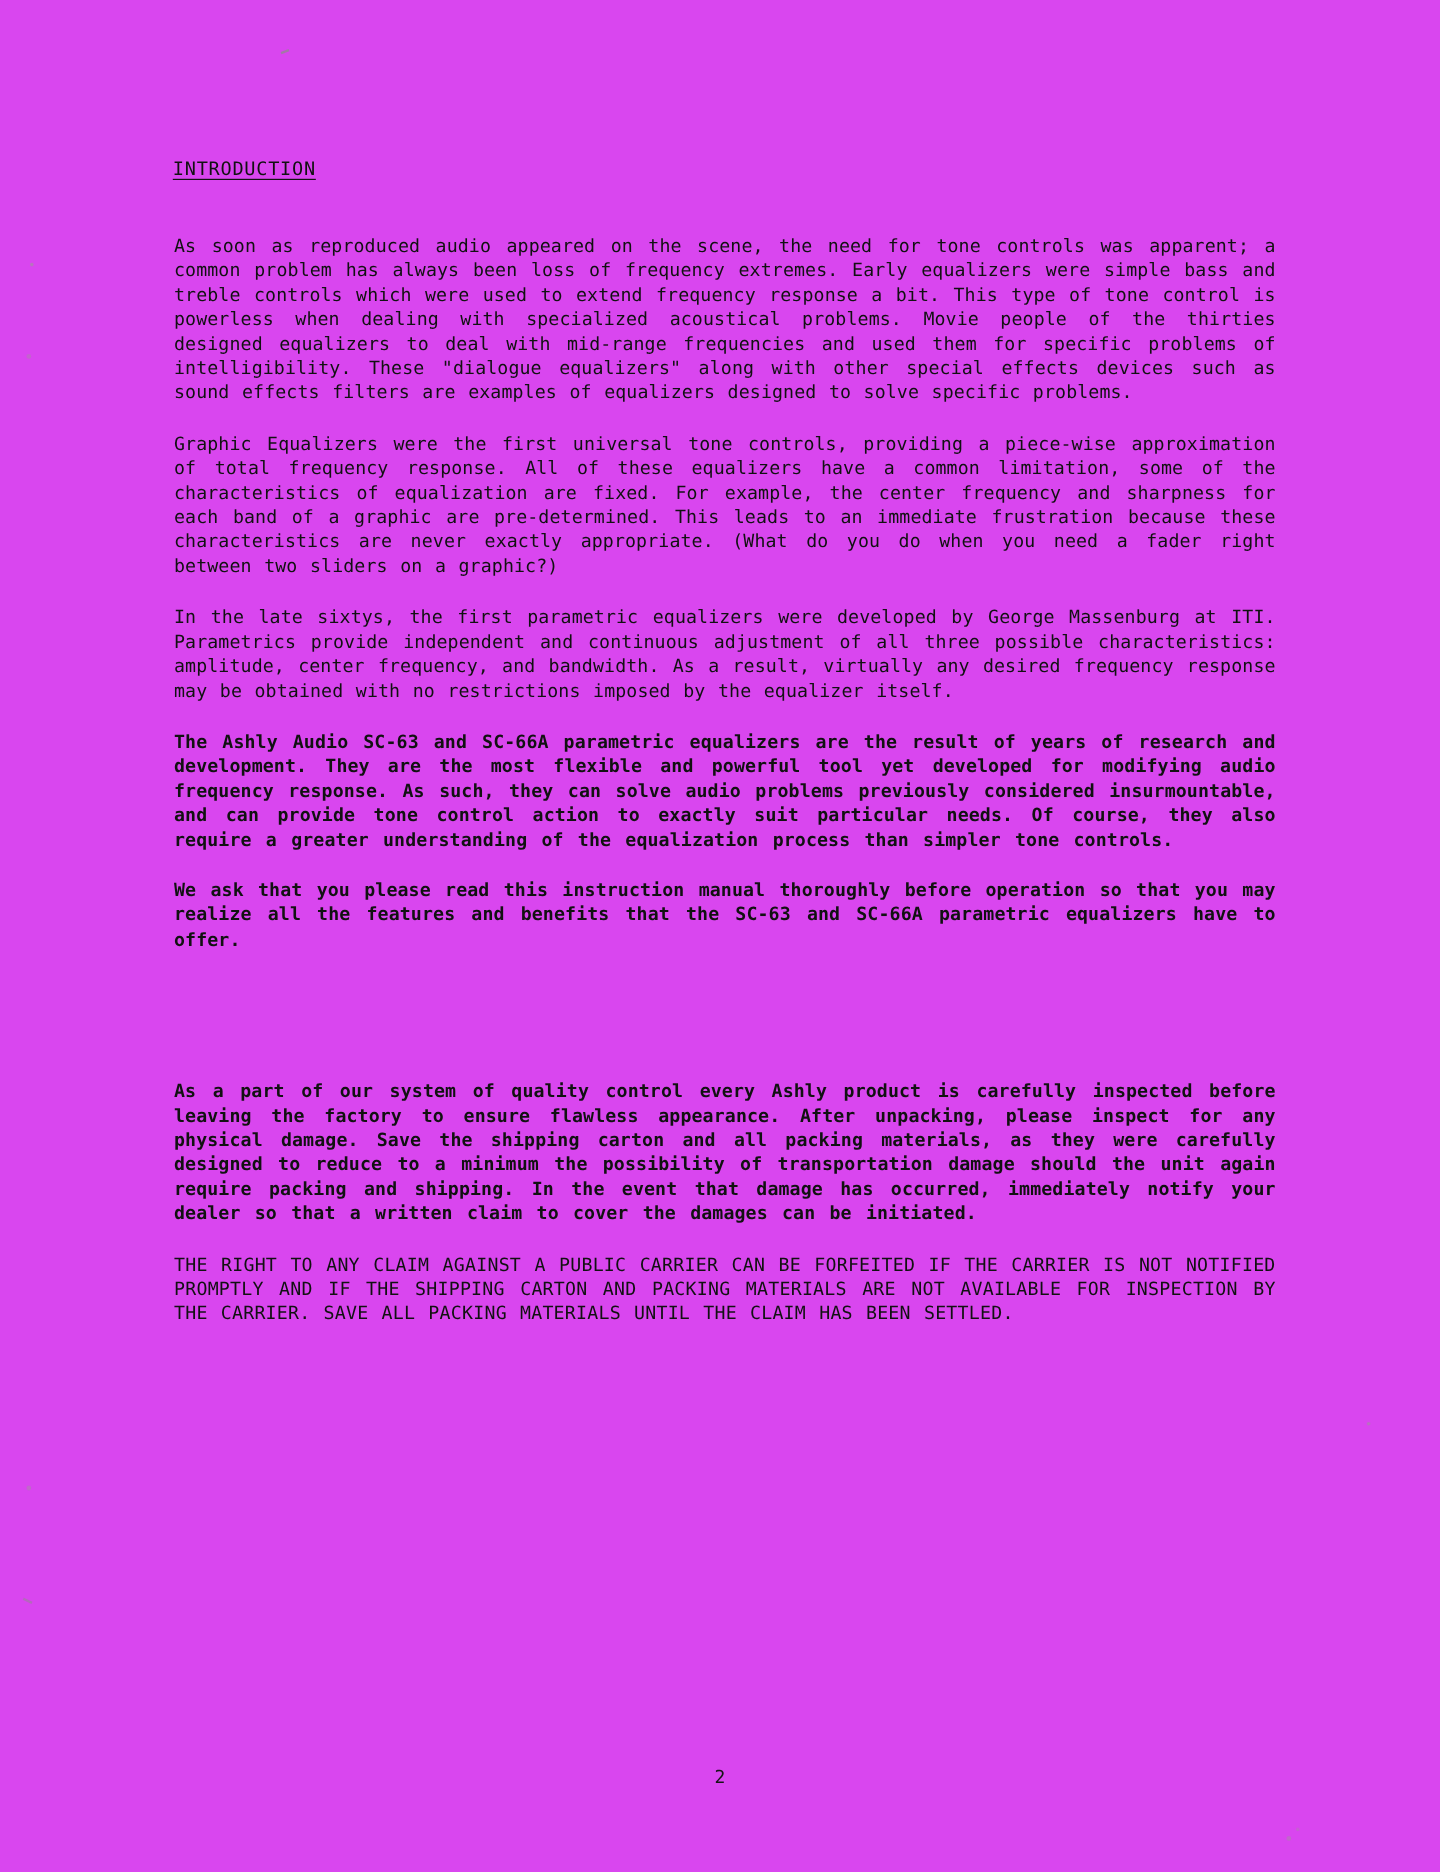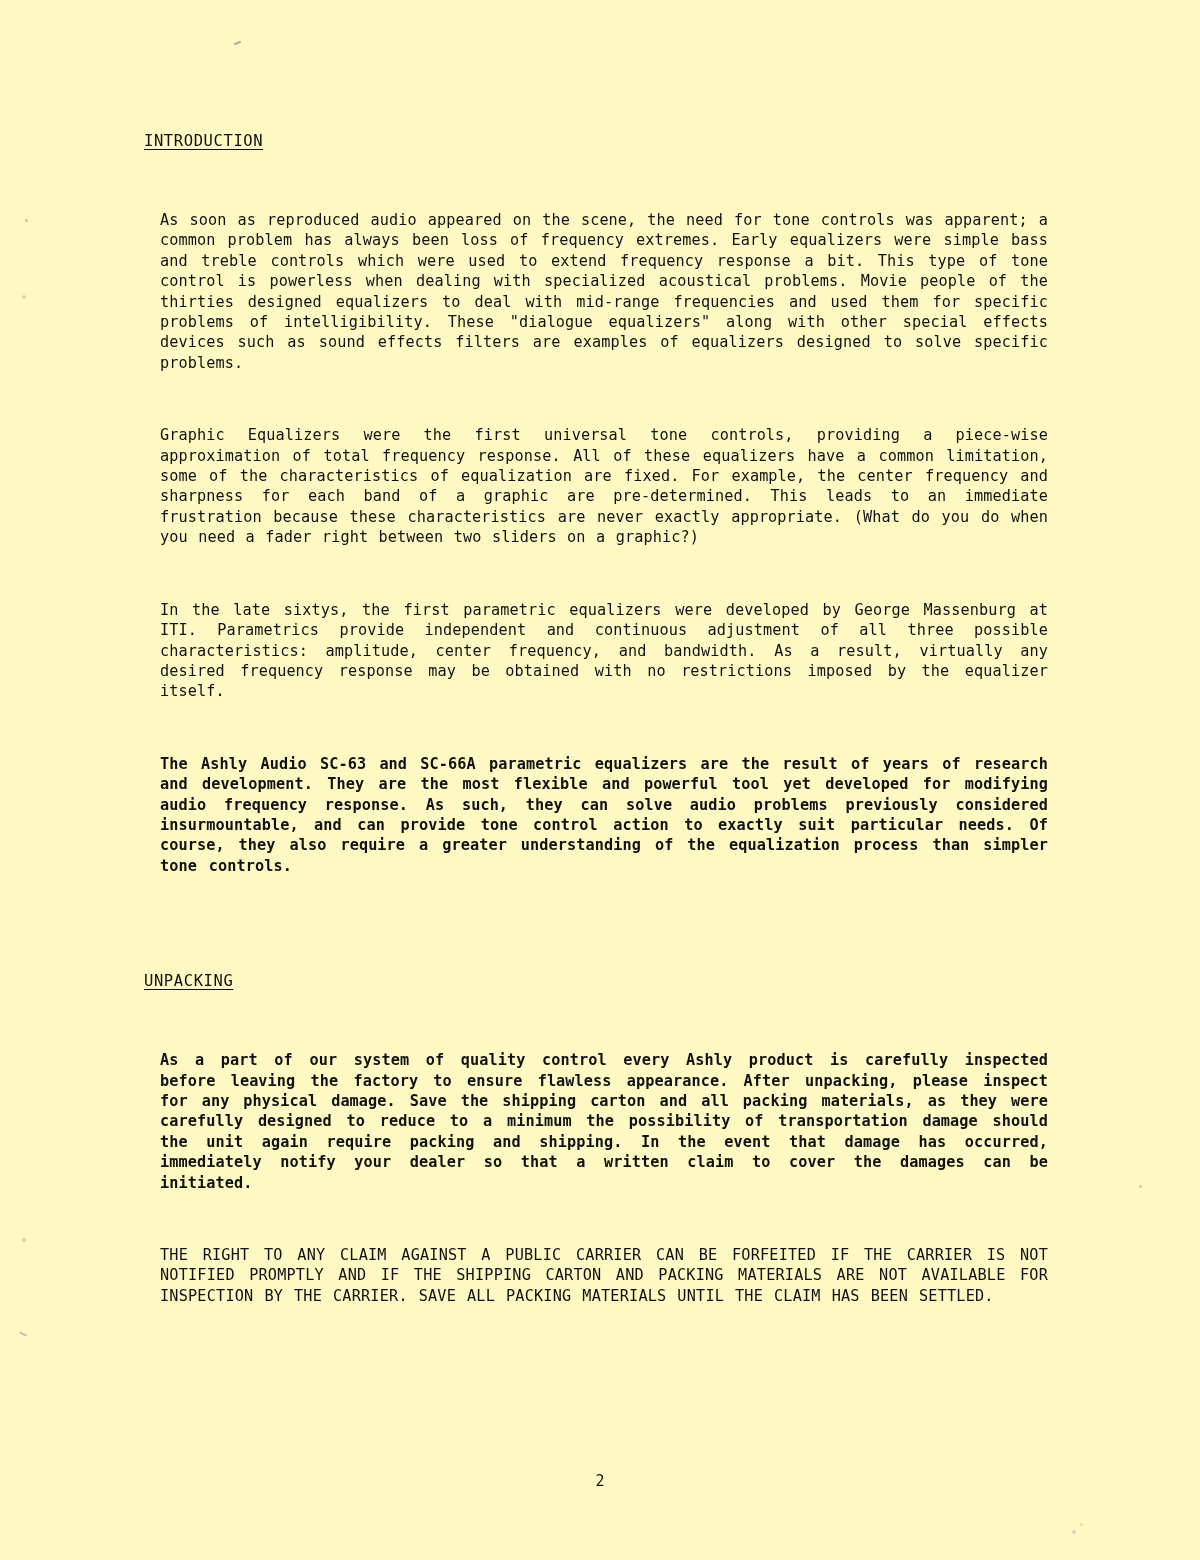--- a/index.html
+++ b/index.html
@@ -13,21 +13,21 @@
     position: relative;
     font-family: "DejaVu Sans Mono", monospace;
     color: #0e0e0e;
     overflow: hidden;
   }
   .page {
     position: absolute;
     left: 0; top: 0;
     width: 1200px;
     height: 1560px;
-    background: #fef9c3;
+    background: #d946ef;
   }
   .content {
     position: absolute;
     left: 144px;
     top: 132px;
     width: 920px;
   }
   .section-heading {
     font-family: "DejaVu Sans Mono", monospace;
     font-size: 15.5px;
@@ -36,21 +36,21 @@
     text-underline-offset: 3px;
     margin: 0;
     font-weight: 400;
     color: #111;
   }
   .para {
     font-family: "DejaVu Sans Mono", monospace;
     font-size: 15.2px;
     line-height: 20.4px;
     text-align: justify;
-    margin: 16px;
+    margin: 1px;
     color: #111;
     letter-spacing: 0.1px;
     word-spacing: 1.2px;
   }
   .para.loose {
     word-spacing: 2.6px;
     font-weight: bold;
   }
   .para.caps {
     font-weight: 400;
@@ -103,24 +103,24 @@
     <div class="gap-after-heading"></div>
 
     <p class="para">As soon as reproduced audio appeared on the scene, the need for tone controls was apparent;  a common problem has always been loss of frequency extremes. Early equalizers were simple bass and treble controls which were used to extend frequency response a bit.   This type of tone control is powerless when dealing with specialized acoustical problems.   Movie people of the thirties designed equalizers to deal with mid-range frequencies and used them for specific problems of intelligibility.  These "dialogue equalizers" along with other special effects devices such as sound effects filters are examples of equalizers designed to solve specific problems.</p>
     <div class="gap-para"></div>
     <p class="para">Graphic Equalizers were the first universal tone controls, providing a piece-wise approximation of total frequency response.  All of these equalizers have a common limitation, some of the characteristics of equalization are fixed. For example, the center frequency and sharpness for each band of a graphic are pre-determined.   This leads to an immediate frustration because these characteristics are never exactly appropriate. (What do you do when you need a fader right between two sliders on a graphic?)</p>
     <div class="gap-para"></div>
     <p class="para">In the late sixtys, the first parametric equalizers were developed by George Massenburg at ITI.  Parametrics provide independent and continuous adjustment of all three possible characteristics:  amplitude, center frequency, and bandwidth.  As a result, virtually any desired frequency response may be obtained with no restrictions imposed by the equalizer itself.</p>
     <div class="gap-para"></div>
     <p class="para loose">The Ashly Audio SC-63 and SC-66A parametric equalizers are the result of years of research and development.  They are the most flexible and powerful tool yet developed for modifying audio frequency response.  As such, they can solve audio problems previously considered insurmountable, and can provide tone control action to exactly suit particular needs.  Of course, they also require a greater understanding of the equalization process than simpler tone controls.</p>
     <div class="gap-para"></div>
+    <p class="para loose">We ask that you please read this instruction manual thoroughly before operation so that you may realize all the features and benefits that the SC-63 and SC-66A parametric equalizers have to offer.</p>
 
     <div class="gap-section"></div>
 
-    <h2 class="section-heading">UNPACKING</h2>
     <div class="gap-after-heading"></div>
 
     <p class="para loose">As a part of our system of quality control every Ashly product is carefully inspected before leaving the factory to ensure flawless appearance.  After unpacking, please inspect for any physical damage.  Save the shipping carton and all packing materials, as they were carefully designed to reduce to a minimum the possibility of transportation damage should the unit again require packing and shipping.  In the event that damage has occurred, immediately notify your dealer so that a written claim to cover the damages can be initiated.</p>
     <div class="gap-para"></div>
     <p class="para caps">THE RIGHT TO ANY CLAIM AGAINST A PUBLIC CARRIER CAN BE FORFEITED IF THE CARRIER IS NOT NOTIFIED PROMPTLY AND IF THE SHIPPING CARTON AND PACKING MATERIALS ARE NOT AVAILABLE FOR INSPECTION BY THE CARRIER.  SAVE ALL PACKING MATERIALS UNTIL THE CLAIM HAS BEEN SETTLED.</p>
 
   </div>
 
   <div class="page-number">2</div>
 

